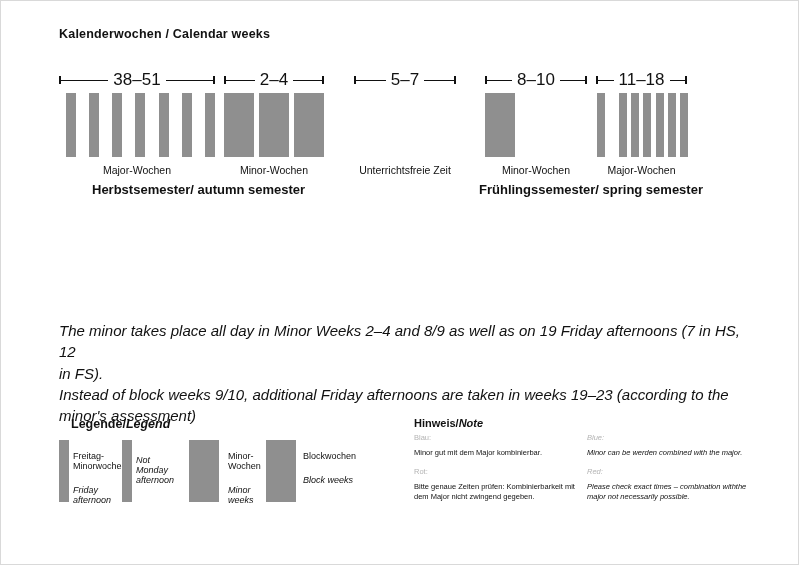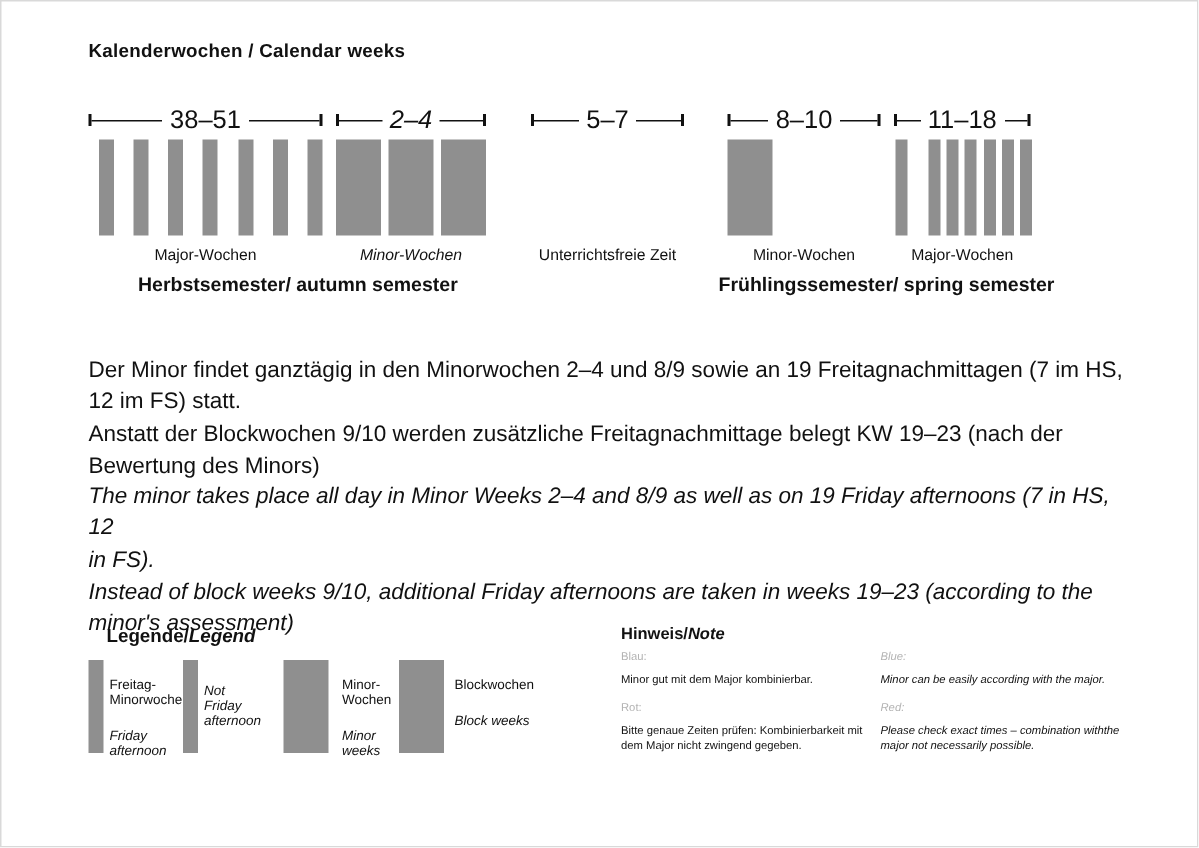--- a/index.html
+++ b/index.html
@@ -72,21 +72,21 @@
         <div class="bar thin"></div>
         <div class="bar thin"></div>
         <div class="bar thin"></div>
         <div class="bar thin"></div>
         <div class="bar thin"></div>
         <div class="bar thin"></div>
       </div>
     <div class="glabel">Major-Wochen</div>
   </div>
 
-  <div class="group g2" style="left:223px;width:100px;font-style:italic;">
+  <div class="group g2" style="left:223px;width:100px;">
     <div class="bracket">
       <span class="tick"></span>
         <span class="bline"></span>
       <span class="weeks-num">2–4</span>
       <span class="bline"></span>
         <span class="tick"></span>
     </div>
     <div class="bars">
         <div class="bar wide"></div>
         <div class="bar wide"></div>
@@ -137,45 +137,41 @@
         <div class="bar thin"></div>
         <div class="bar thin"></div>
         <div class="bar thin"></div>
       </div>
     <div class="glabel">Major-Wochen</div>
   </div>
 
   <div class="semester" style="left:478px;">Frühlingssemester/ spring semester</div>
   <div class="semester" style="left:91px;">Herbstsemester/ autumn semester</div>
 
-  <div class="para de">Der Minor findet ganztägig in den Minorwochen 2–4 und 8/9 sowie an 19 Freitagnachmittagen (7 im HS,
-12 im FS) statt.
-Anstatt der Blockwochen 9/10 werden zusätzliche Freitagnachmittage belegt KW 19–23 (nach der
-Bewertung des Minors)</div>
   <div class="para en">The minor takes place all day in Minor Weeks 2–4 and 8/9 as well as on 19 Friday afternoons (7 in HS, 12
 in FS).
 Instead of block weeks 9/10, additional Friday afternoons are taken in weeks 19–23 (according to the
 minor's assessment)</div>
 
   <div class="legend-title"><span>Legende/</span><span class="italic">Legend</span></div>
 
   <div class="legend-item" style="left:58px;">
     <div class="swatch thin"></div>
     <div class="legend-text" style="left:14px;width:60px;">
       <div class="de">Freitag-
 Minorwochen</div>
       <div class="en">Friday
 afternoon</div>
     </div>
   </div>
   <div class="legend-item" style="left:121px;">
     <div class="swatch thin"></div>
     <div class="legend-text" style="left:14px;width:62px;">
       <div class="en">Not
-Friday
+Monday
 afternoon</div>
     </div>
   </div>
   <div class="legend-item" style="left:188px;">
     <div class="swatch wide"></div>
     <div class="legend-text" style="left:39px;width:55px;">
       <div class="de">Minor-
 Wochen</div>
       <div class="en">Minor
 weeks</div>
@@ -193,19 +189,19 @@
 
   <div class="note-col de-col">
     <div class="note-color" style="color: rgb(179, 179, 179);">Blau:</div>
     <div class="note-text">Minor gut mit dem Major kombinierbar.</div>
     <div class="note-color" style="color: rgb(179, 179, 179);">Rot:</div>
     <div class="note-text">Bitte genaue Zeiten prüfen: Kombinierbarkeit mit
 dem Major nicht zwingend gegeben.</div>
   </div>
   <div class="note-col en-col">
     <div class="note-color" style="color: rgb(179, 179, 179);">Blue:</div>
-    <div class="note-text">Minor can be easily according with the major.</div>
+    <div class="note-text">Minor can be werden combined with the major.</div>
     <div class="note-color" style="color: rgb(179, 179, 179);">Red:</div>
     <div class="note-text">Please check exact times – combination withthe
 major not necessarily possible.</div>
   </div>
 
 </div>
 
 </body></html>

